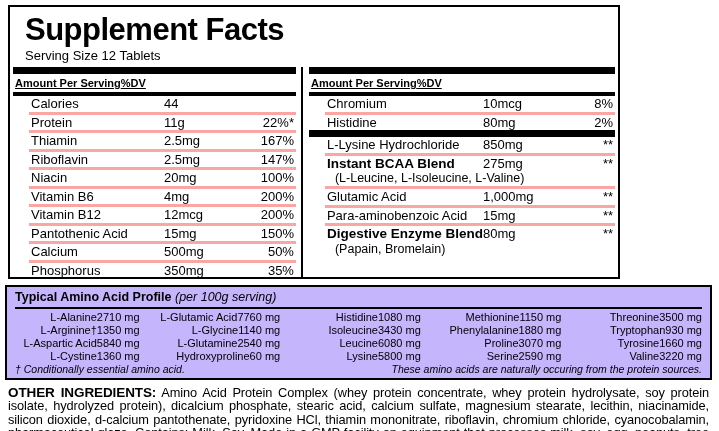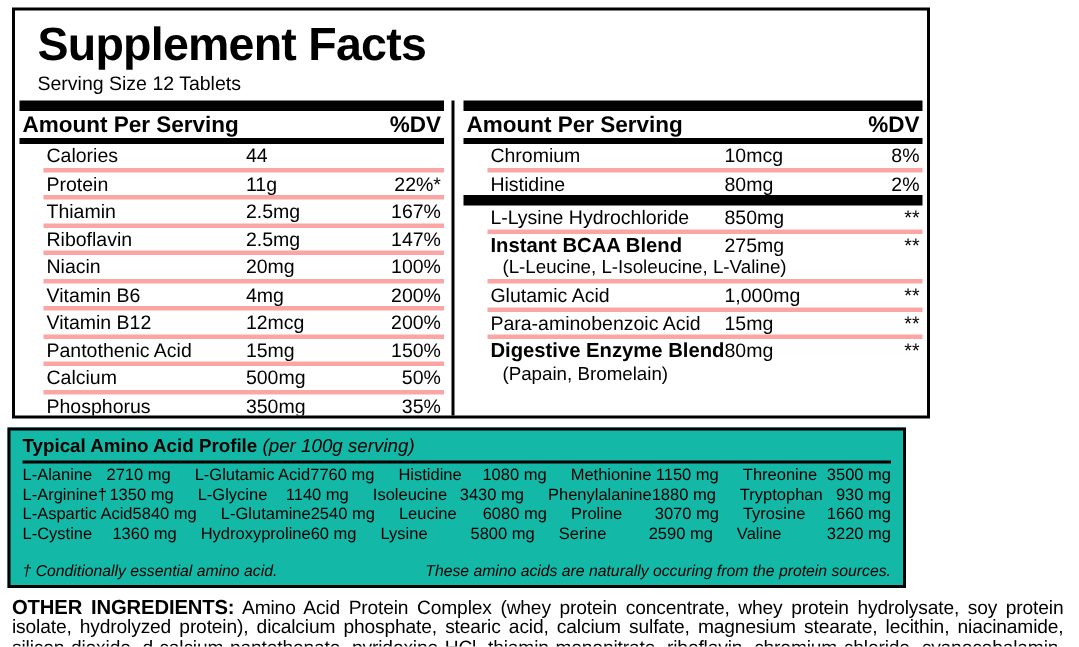--- a/index.html
+++ b/index.html
@@ -33,60 +33,60 @@
     margin: 0 0 4px 12px;
   }
   .tables { display: flex; align-items: stretch; }
   .col { display: flex; flex-direction: column; }
   .col-left  { width: 347px; border-right: 2px solid #000; padding-right: 5px; }
   .col-right { flex: 1; padding-left: 6px; }
   .bar { background: #000; width: 100%; }
   .bar-thick { height: 7px; }
   .bar-med { height: 4px; }
   .thead {
-    display: flex; justify-content: space-between; align-items: baseline;
-    font-weight: bold; font-size: 15px; line-height: 15px; padding: 2px 2px 1px 2px;
+    display: flex; justify-content: flex-start; align-items: baseline;
+    font-weight: bold; font-size: 11px; line-height: 15px; padding: 2px 2px 1px 2px; text-decoration: underline;
   }
   .rows { display: flex; flex-direction: column; margin-left: 16px; }
   .trow { border-top: 3px solid #fca5a5; }
   .rows > .trow:first-child { border-top: none; }
   .trow-main { display: flex; align-items: baseline; padding: 1px 2px 0 2px; }
   .tname { flex: 1; font-size: 13px; line-height: 14.5px; white-space: nowrap; }
   .bold-row .tname { font-weight: bold; font-size: 13.5px; }
   .tamt { width: 78px; text-align: left; font-size: 13px; line-height: 14.5px; white-space: nowrap; }
   .tdv  { width: 52px; text-align: right; font-size: 13px; line-height: 14.5px; white-space: nowrap; }
   .tsub { font-size: 12.5px; line-height: 14px; padding: 0 2px 1px 10px; }
   .group-sep { height: 7px; background: #000; }
   .footnote {
     font-weight: bold; font-size: 12px; line-height: 14px;
     padding: 3px 4px 3px 4px;
   }
 
   
   .panel-amino {
     border: 2px solid #000;
-    width: 599px;
+    width: 707px;
     margin: 6px 0 0 -3px;
     padding: 3px 8px 2px 8px;
-    background: #14b8a6;
+    background: #c4b5fd;
   }
   .amino-head {
     font-size: 12.5px; line-height: 15px;
     border-bottom: 2px solid #000;
     padding-bottom: 2px; margin-bottom: 2px;
   }
   .amino-head b { font-weight: bold; }
   .amino-head i { font-style: italic; font-weight: normal; }
   .arow { display: grid; grid-template-columns: repeat(5, 1fr); column-gap: 16px; }
   .apair { display: flex; align-items: baseline; }
-  .aname { flex: 1; font-size: 11px; line-height: 13px; white-space: nowrap; }
+  .aname { flex: 1; font-size: 11px; line-height: 13px; white-space: nowrap; text-align: right; }
   .aval  { font-size: 11px; line-height: 13px; white-space: nowrap; text-align: right; }
   .amino-foot {
     display: flex; justify-content: space-between; align-items: flex-start;
-    font-size: 10.5px; font-style: italic; line-height: 13px; margin-top: 12px;
+    font-size: 10.5px; font-style: italic; line-height: 13px; margin-top: 0;
   }
 
   
   .other {
     margin: 6px 2px 0 0;
     font-size: 12.8px;
     line-height: 13.4px;
     text-align: justify;
     letter-spacing: -0.1px;
   }

